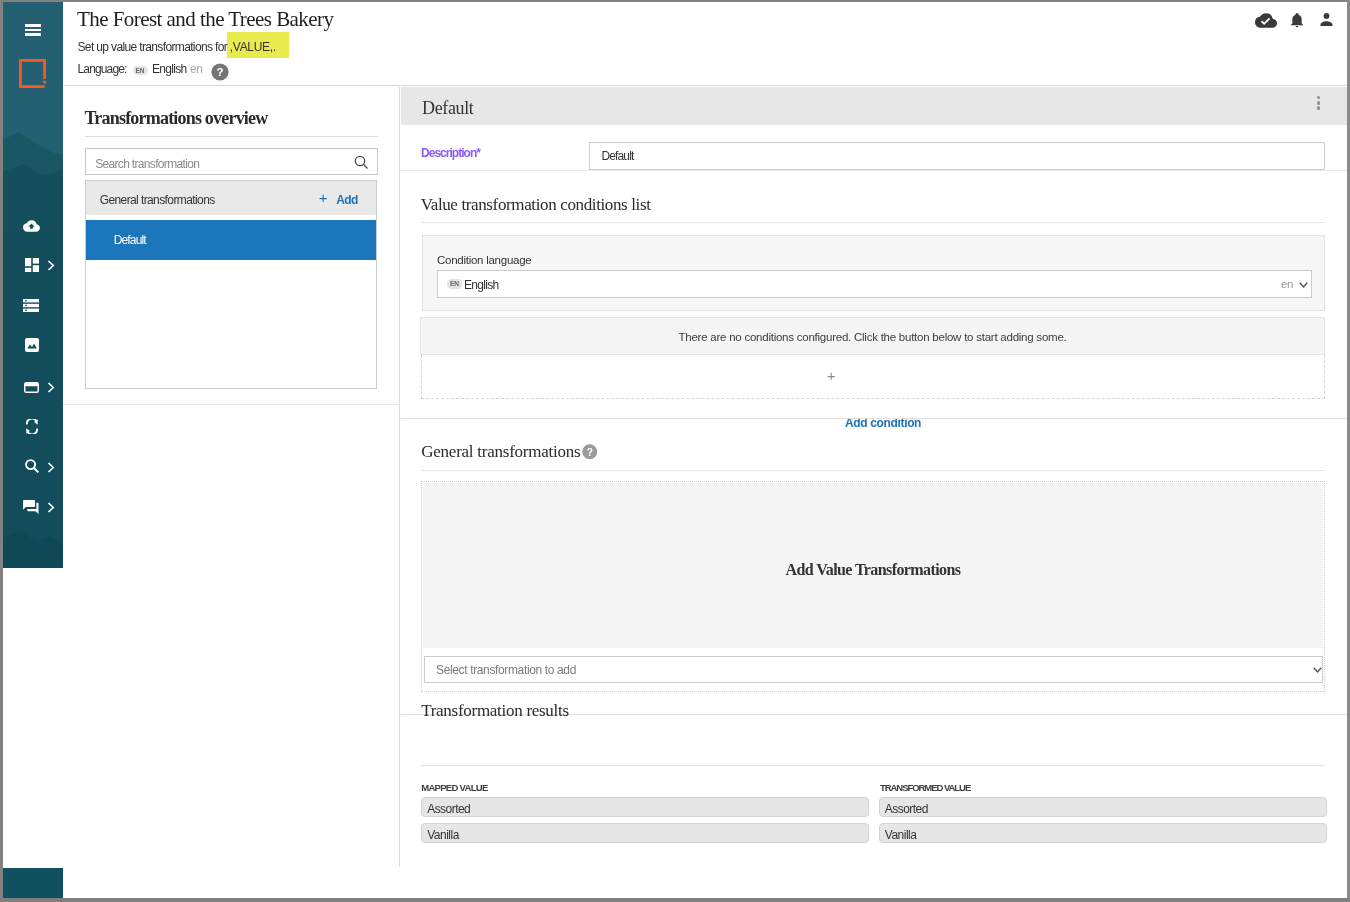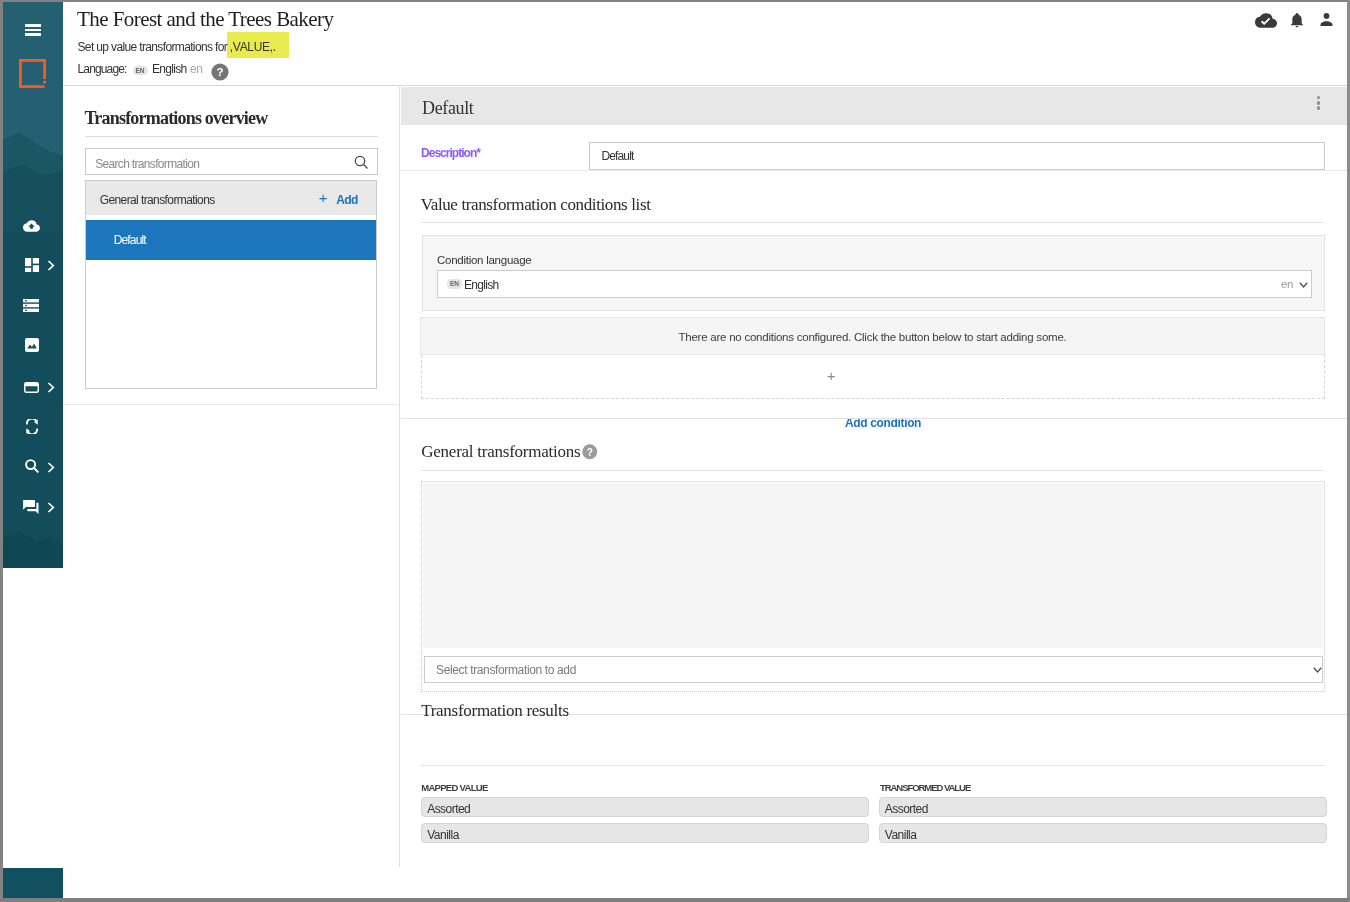--- a/index.html
+++ b/index.html
@@ -175,20 +175,21 @@
     <div class="abs" style="left:1px;top:332px;width:946px;height:1px;background:#e0e0e0;"></div>
 
     <div class="abs serif" style="left:21.3px;top:356px;font-size:17px;letter-spacing:-0.25px;color:#2b2b2b;">General transformations</div>
     <svg class="abs" style="left:182px;top:358px;" width="15.5" height="15.5" viewBox="0 0 16 16">
       <circle cx="8" cy="8" r="7.7" fill="#9b9b9b"></circle>
       <text x="8" y="12.2" font-size="10.5" font-weight="bold" fill="#fff" text-anchor="middle" font-family="Liberation Sans">?</text>
     </svg>
     <div class="abs" style="left:21px;top:384px;width:904px;height:1px;background:#e5e5e5;"></div>
     <div class="abs" style="left:21px;top:395px;width:904px;height:211px;border:1px dotted #ccc;">
       <div class="abs" style="left:1px;top:1px;width:900px;height:165px;background:#f5f5f5;">
+        <div class="abs serif" style="left:0;top:77.5px;width:100%;text-align:center;font-size:16px;font-weight:bold;letter-spacing:-0.59px;color:#333;">Add Value Transformations</div>
       </div>
       <div class="abs" style="left:2px;top:174px;width:899px;height:27px;border:1px solid #ccc;background:#fff;text-align:center;">
         <div class="abs" style="left:11px;top:6px;font-size:12px;letter-spacing:-0.36px;color:#7a7a7a;">Select transformation to add</div>
         <svg class="abs" style="left:888px;top:10px;" width="9" height="7" viewBox="0 0 9 7">
             <path d="M0.8 0.8 L4.5 4.9 L8.2 0.8" fill="none" stroke="#555" stroke-width="1.5"></path>
           </svg>
       </div>
     </div>
     <div class="abs" style="left:1px;top:628px;width:946px;height:1px;background:#e0e0e0;"></div>
 

